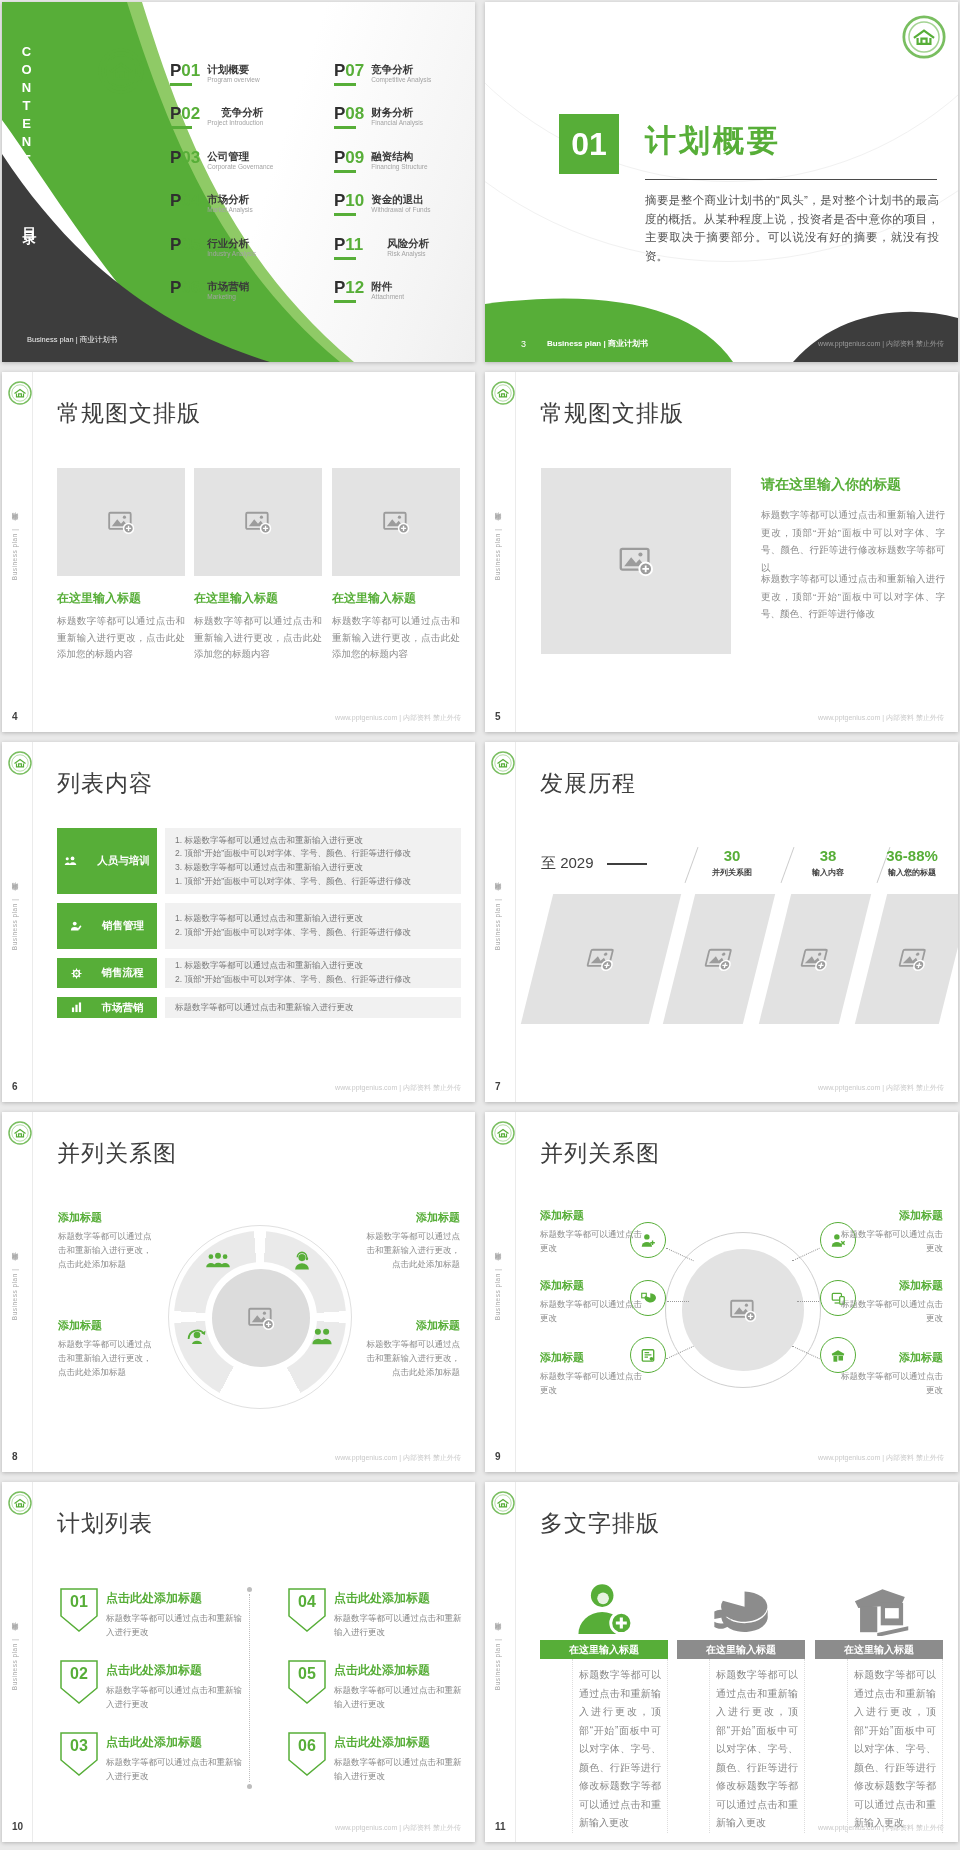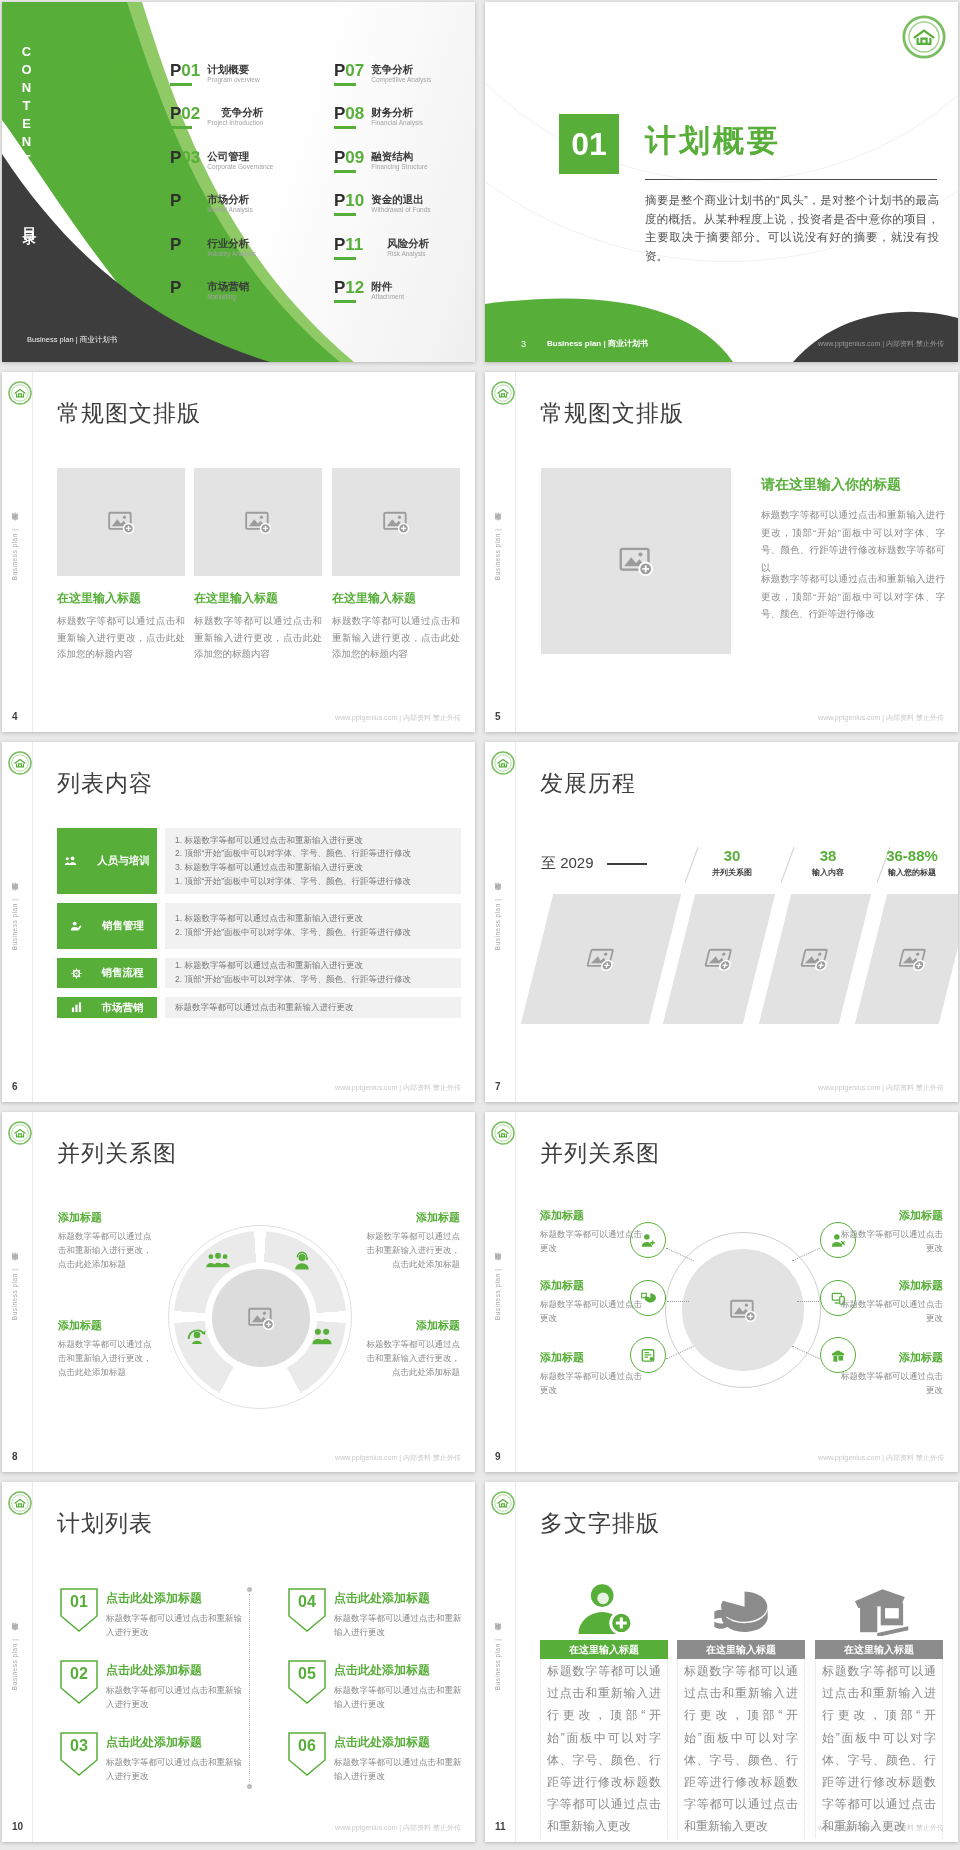--- a/index.html
+++ b/index.html
@@ -47,22 +47,22 @@
     border:1.5px solid #57ae38;display:flex;align-items:center;justify-content:center;}
   .mini-c svg{width:16px;}
   
   .pt{font-size:12px;font-weight:bold;color:#57ae38;}
   .pb{font-size:8.5px;color:#888;line-height:1.7;margin-top:4px;}
   .badge{position:absolute;width:38px;height:44px;}
   .badge .n{position:absolute;left:0;top:5px;width:38px;text-align:center;
     font-size:16px;font-weight:bold;color:#57ae38;}
   
   .mhead{height:19px;line-height:19px;text-align:center;color:#fff;font-weight:bold;font-size:10px;}
-  .mbody{font-size:12px;color:#888;line-height:1.85;text-align:justify;padding:1px 6px 0;
-    border-left:1px dotted #ddd;border-right:1px dotted #ddd;}
+  .mbody{font-size:10px;color:#888;line-height:1.85;text-align:justify;padding:7px 6px 0;
+    border-left:1px dotted #ddd;border-right:1px dotted #ddd;margin-left:32px;}
   
   .toc-e{position:absolute;width:156px;display:flex;}
   .pn{font-size:17px;font-weight:bold;color:#2f2f2f;line-height:1;}
   .pbar{width:22px;height:3px;background:#57ae38;margin-top:4px;}
   .tcn{font-size:10.5px;font-weight:bold;color:#3a3a3a;line-height:1.15;}
   .ten{font-size:6.5px;color:#a3a3a3;margin-top:1px;}
   .arc{position:absolute;border:1px solid #f1f1f1;border-radius:50%;}
 </style>
 </head>
 <body>

